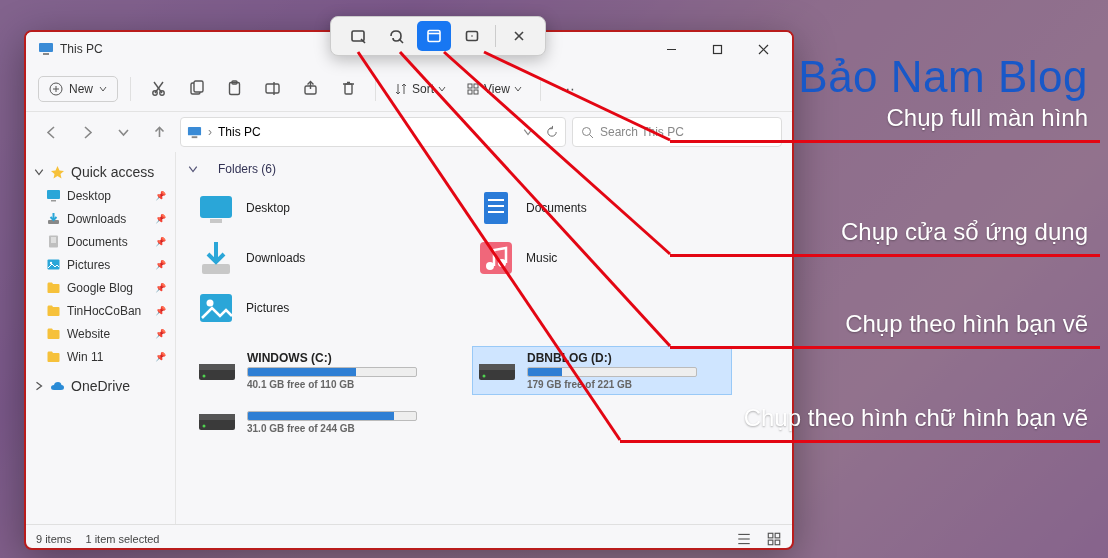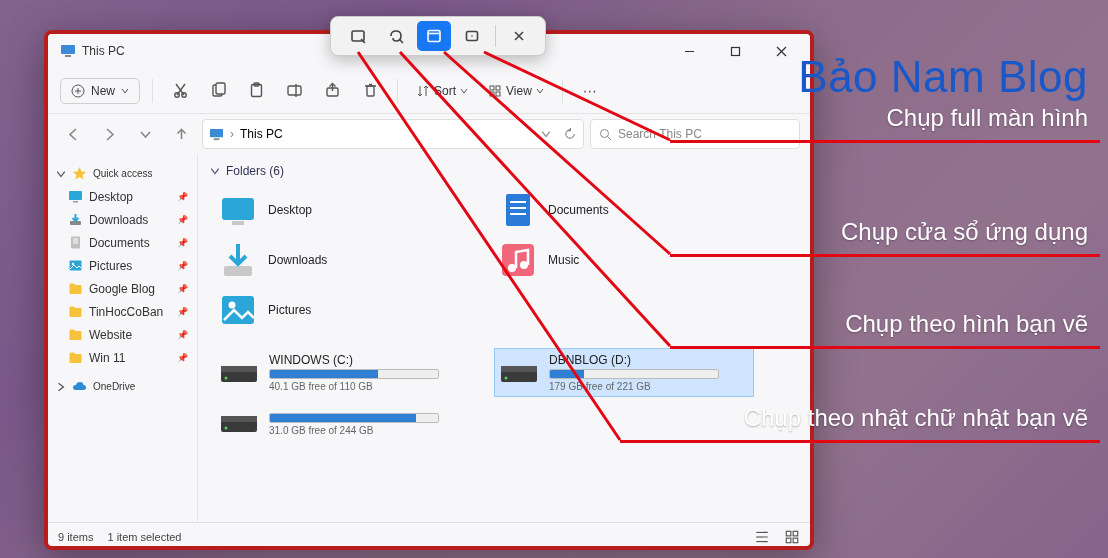--- a/index.html
+++ b/index.html
@@ -1,20 +1,20 @@
 <!DOCTYPE html>
 <html><head>
 <meta charset="utf-8">
 <style>
   * { box-sizing: border-box; margin: 0; padding: 0; font-family: 'Segoe UI', Arial, sans-serif; }
   body { width: 1108px; height: 558px; background: linear-gradient(135deg, #d4a5d8 0%, #c590d0 25%, #e8b5d5 50%, #f0c0d8 75%, #dba5d5 100%); position: relative; overflow: hidden; }
   body::before { content:''; position:absolute; inset:0; background: rgba(30,20,50,0.45); }
   
   
-  .window { position: absolute; left: 44px; top: 30px; width: 770px; height: 520px; background: #f7f7f9; border: 4px solid #b91c1c; border-radius: 8px; box-shadow: 0 10px 40px rgba(0,0,0,0.35); overflow: hidden; }
+  .window { position: absolute; left: 24px; top: 30px; width: 770px; height: 520px; background: #f7f7f9; border: 2px solid #b91c1c; border-radius: 8px; box-shadow: 0 10px 40px rgba(0,0,0,0.35); overflow: hidden; }
   .titlebar { display:flex; align-items:center; height:34px; background:#f7f7f9; padding:0 6px; }
   .title-icon { width:16px; height:16px; margin:0 6px; }
   .title-text { font-size:12px; color:#333; flex:0 0 auto; }
   .title-spacer { flex:1; }
   .title-btns { display:flex; gap:0; }
   .tbtn { width:46px; height:32px; display:flex; align-items:center; justify-content:center; }
   .tbtn svg { width:11px; height:11px; stroke:#333; fill:none; stroke-width:1.2; }
   
   .ribbon { height:46px; display:flex; align-items:center; padding:0 12px; gap:8px; border-bottom:1px solid #e3e3e3; }
   .new-btn { display:flex; align-items:center; gap:6px; padding:5px 10px; border:1px solid #d0d0d0; border-radius:5px; font-size:12px; color:#333; }
@@ -28,31 +28,31 @@
   .addrbar { height:40px; display:flex; align-items:center; padding:4px 10px; gap:6px; }
   .navarrow { width:30px; height:30px; display:flex; align-items:center; justify-content:center; }
   .navarrow svg { width:15px; height:15px; stroke:#888; fill:none; stroke-width:1.6; }
   .addr-field { flex:1; height:30px; border:1px solid #ddd; border-radius:4px; background:#fff; display:flex; align-items:center; padding:0 6px; font-size:12px; gap:6px; }
   .addr-sep { color:#888; }
   .search-field { width:210px; height:30px; border:1px solid #ddd; border-radius:4px; background:#fff; display:flex; align-items:center; padding:0 8px; font-size:12px; color:#888; gap:6px; }
   
   .body-area { display:flex; height:calc(100% - 34px - 46px - 40px - 24px); }
   .sidebar { width:150px; border-right:1px solid #e5e5e5; padding:8px 4px; overflow:hidden; }
   .side-item { display:flex; align-items:center; gap:6px; padding:4px 4px 4px 16px; font-size:12px; color:#333; white-space:nowrap; }
-  .side-item.header { padding-left:4px; font-size:10px; }
+  .side-item.header { padding-left:4px; font-size:14px; }
   .side-item .pin { margin-left:auto; color:#999; font-size:9px; }
   .side-icon { width:15px; height:15px; flex-shrink:0; }
   
   .content { flex:1; padding:6px 12px; overflow:hidden; }
-  .group-head { display:flex; align-items:center; gap:6px; font-size:12px; color:#335; padding:4px 0;text-align:center; }
+  .group-head { display:flex; align-items:center; gap:20px; font-size:12px; color:#335; padding:4px 0;text-align:center; }
   .folder-grid { display:grid; grid-template-columns: repeat(2, 260px); gap:2px 20px; padding:4px 0 10px 4px; }
   .folder-item { display:flex; align-items:center; gap:10px; padding:4px; }
   .folder-name { font-size:12px; color:#222; }
   
-  .drive-grid { display:grid; grid-template-columns: repeat(2, 260px); gap:6px 20px; padding:4px 0 0 4px; }
+  .drive-grid { display:grid; grid-template-columns: repeat(2, 260px); gap:6px 20px; padding:4px 0 0 4px;font-weight:bold; }
   .drive-item { display:flex; align-items:center; gap:10px; padding:4px; border:1px solid transparent; }
   .drive-item.selected { background:#cfe5ff; border:1px solid #99c9f7; }
   .drive-ico { width:40px; height:30px; }
   .drive-info { flex:1; }
   .drive-name { font-size:12px; color:#222; }
   .drive-bar { width:170px; height:10px; border:1px solid #bbb; border-radius:2px; margin:2px 0; overflow:hidden; background:#eee; }
   .drive-fill { height:100%; background:#2f7fd4; }
   .drive-free { font-size:10px; color:#666; }
   
   .statusbar { height:28px; border-top:1px solid #e0e0e0; display:flex; align-items:center; padding:0 10px; font-size:11px; color:#444; gap:14px; }
@@ -477,21 +477,21 @@
 
 <div class="anno-label" style="right:20px; top:104px;">Chụp full màn hình</div>
 <div class="anno-underline" style="left:670px; top:140px; width:430px;"></div>
 
 <div class="anno-label" style="right:20px; top:218px;">Chụp cửa sổ ứng dụng</div>
 <div class="anno-underline" style="left:670px; top:254px; width:430px;"></div>
 
 <div class="anno-label" style="right:20px; top:310px;">Chụp theo hình bạn vẽ</div>
 <div class="anno-underline" style="left:670px; top:346px; width:430px;"></div>
 
-<div class="anno-label" style="right:20px; top:404px;">Chụp theo nhật chữ nhật bạn vẽ</div>
+<div class="anno-label" style="right:20px; top:404px;">Chụp theo hình chữ hình bạn vẽ</div>
 <div class="anno-underline" style="left:620px; top:440px; width:480px;"></div>
 
 <svg class="anno-lines">
   <line x1="484" y1="52" x2="670" y2="140" stroke="#e30613" stroke-width="3"></line>
   <line x1="444" y1="52" x2="670" y2="254" stroke="#e30613" stroke-width="3"></line>
   <line x1="400" y1="52" x2="670" y2="346" stroke="#e30613" stroke-width="3"></line>
   <line x1="358" y1="52" x2="620" y2="440" stroke="#e30613" stroke-width="3"></line>
 </svg>
 
 </body></html>

